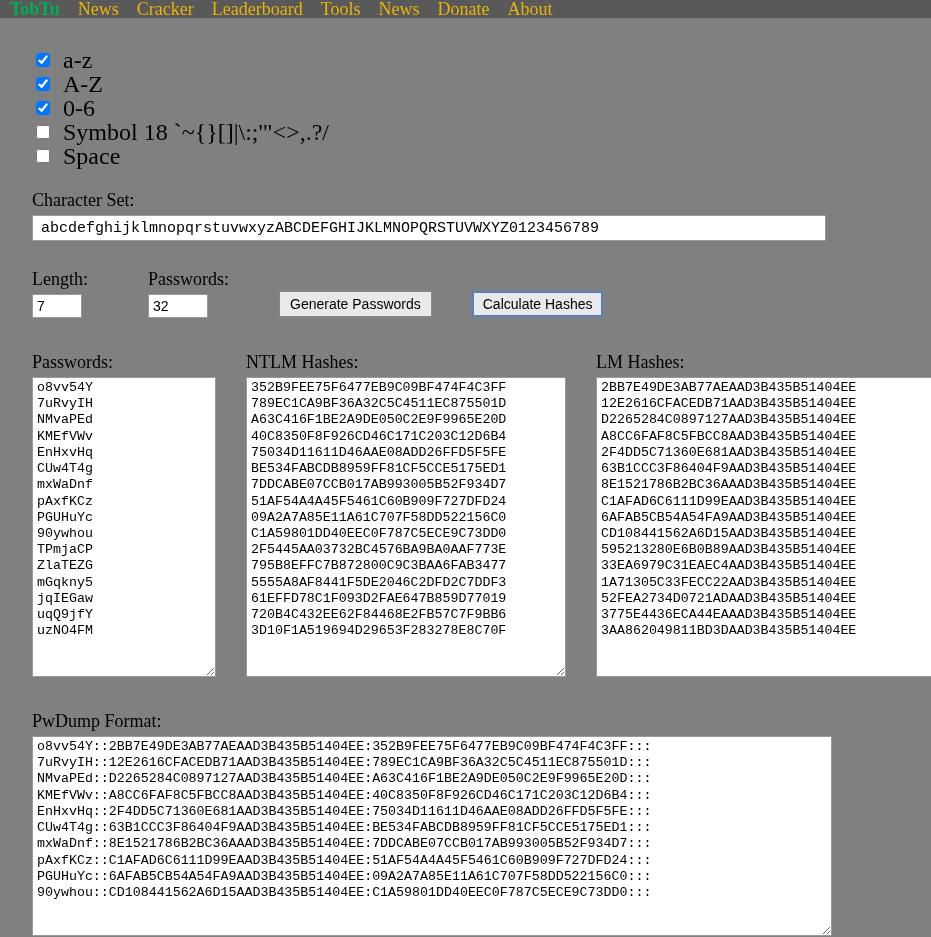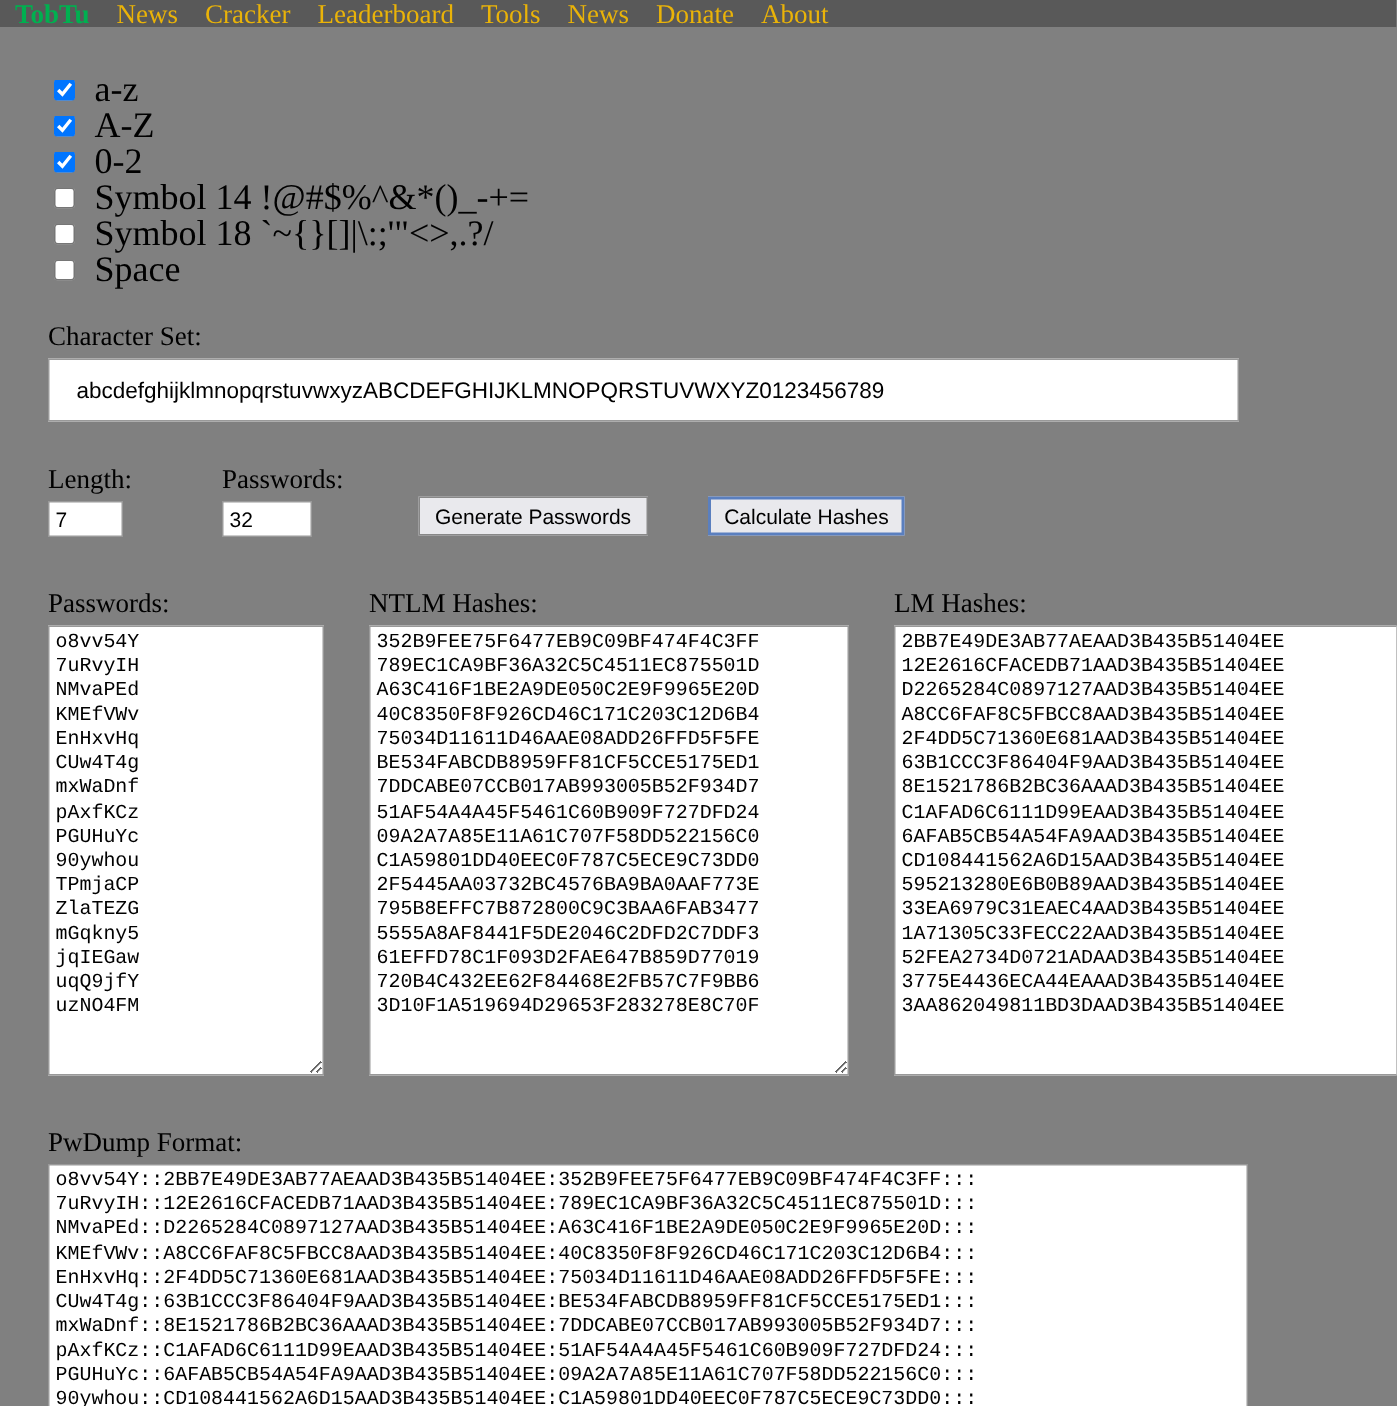--- a/index.html
+++ b/index.html
@@ -22,23 +22,23 @@
   }
   .navbar .brand { color: #00b050; font-weight: bold; }
   .navbar a { color: #eab308; text-decoration: none; cursor: pointer; }
   .page { padding: 30px 32px; }
   .chk-list { margin-bottom: 22px; }
   .chk-row { display: flex; align-items: center; gap: 10px; height: 24px; }
   .chk-row input[type=checkbox] { width: 14px; height: 14px; }
   .label { font-size: 24px; }
   .cs-label { margin-bottom: 4px; }
   .cs-input {
-    width: 794px; height: 42px;
-    font-family: Liberation Sans, sans-serif; font-size: 15px;
-    padding: 2px 18px;
+    width: 794px; height: 26px;
+    font-family: Liberation Mono, monospace; font-size: 15px;
+    padding: 2px 8px;
     border: 1px solid #999;
     background: #fff;
   }
   .len-row {
     margin-top: 28px;
     display: flex; align-items: center; gap: 0;
   }
   .len-block { display: flex; flex-direction: column; margin-right: 60px; }
   .len-block:nth-child(2) { margin-right: 50px; }
   .small-input {
@@ -92,25 +92,21 @@
     <div class="chk-row">
         <input type="checkbox" checked="" style="">
         <span class="label">a-z</span>
       </div>
     <div class="chk-row">
         <input type="checkbox" checked="" style="">
         <span class="label">A-Z</span>
       </div>
     <div class="chk-row">
         <input type="checkbox" checked="" style="">
-        <span class="label">0-2</span>
-      </div>
-    <div class="chk-row">
-        <input type="checkbox" style="">
-        <span class="label">Symbol 14 !@#$%^&amp;*()_-+=</span>
+        <span class="label">0-6</span>
       </div>
     <div class="chk-row">
         <input type="checkbox" style="">
         <span class="label">Symbol 18 `~{}[]|\:;'"&lt;&gt;,.?/</span>
       </div>
     <div class="chk-row">
         <input type="checkbox" style="">
         <span class="label">Space</span>
       </div>
   </div>

